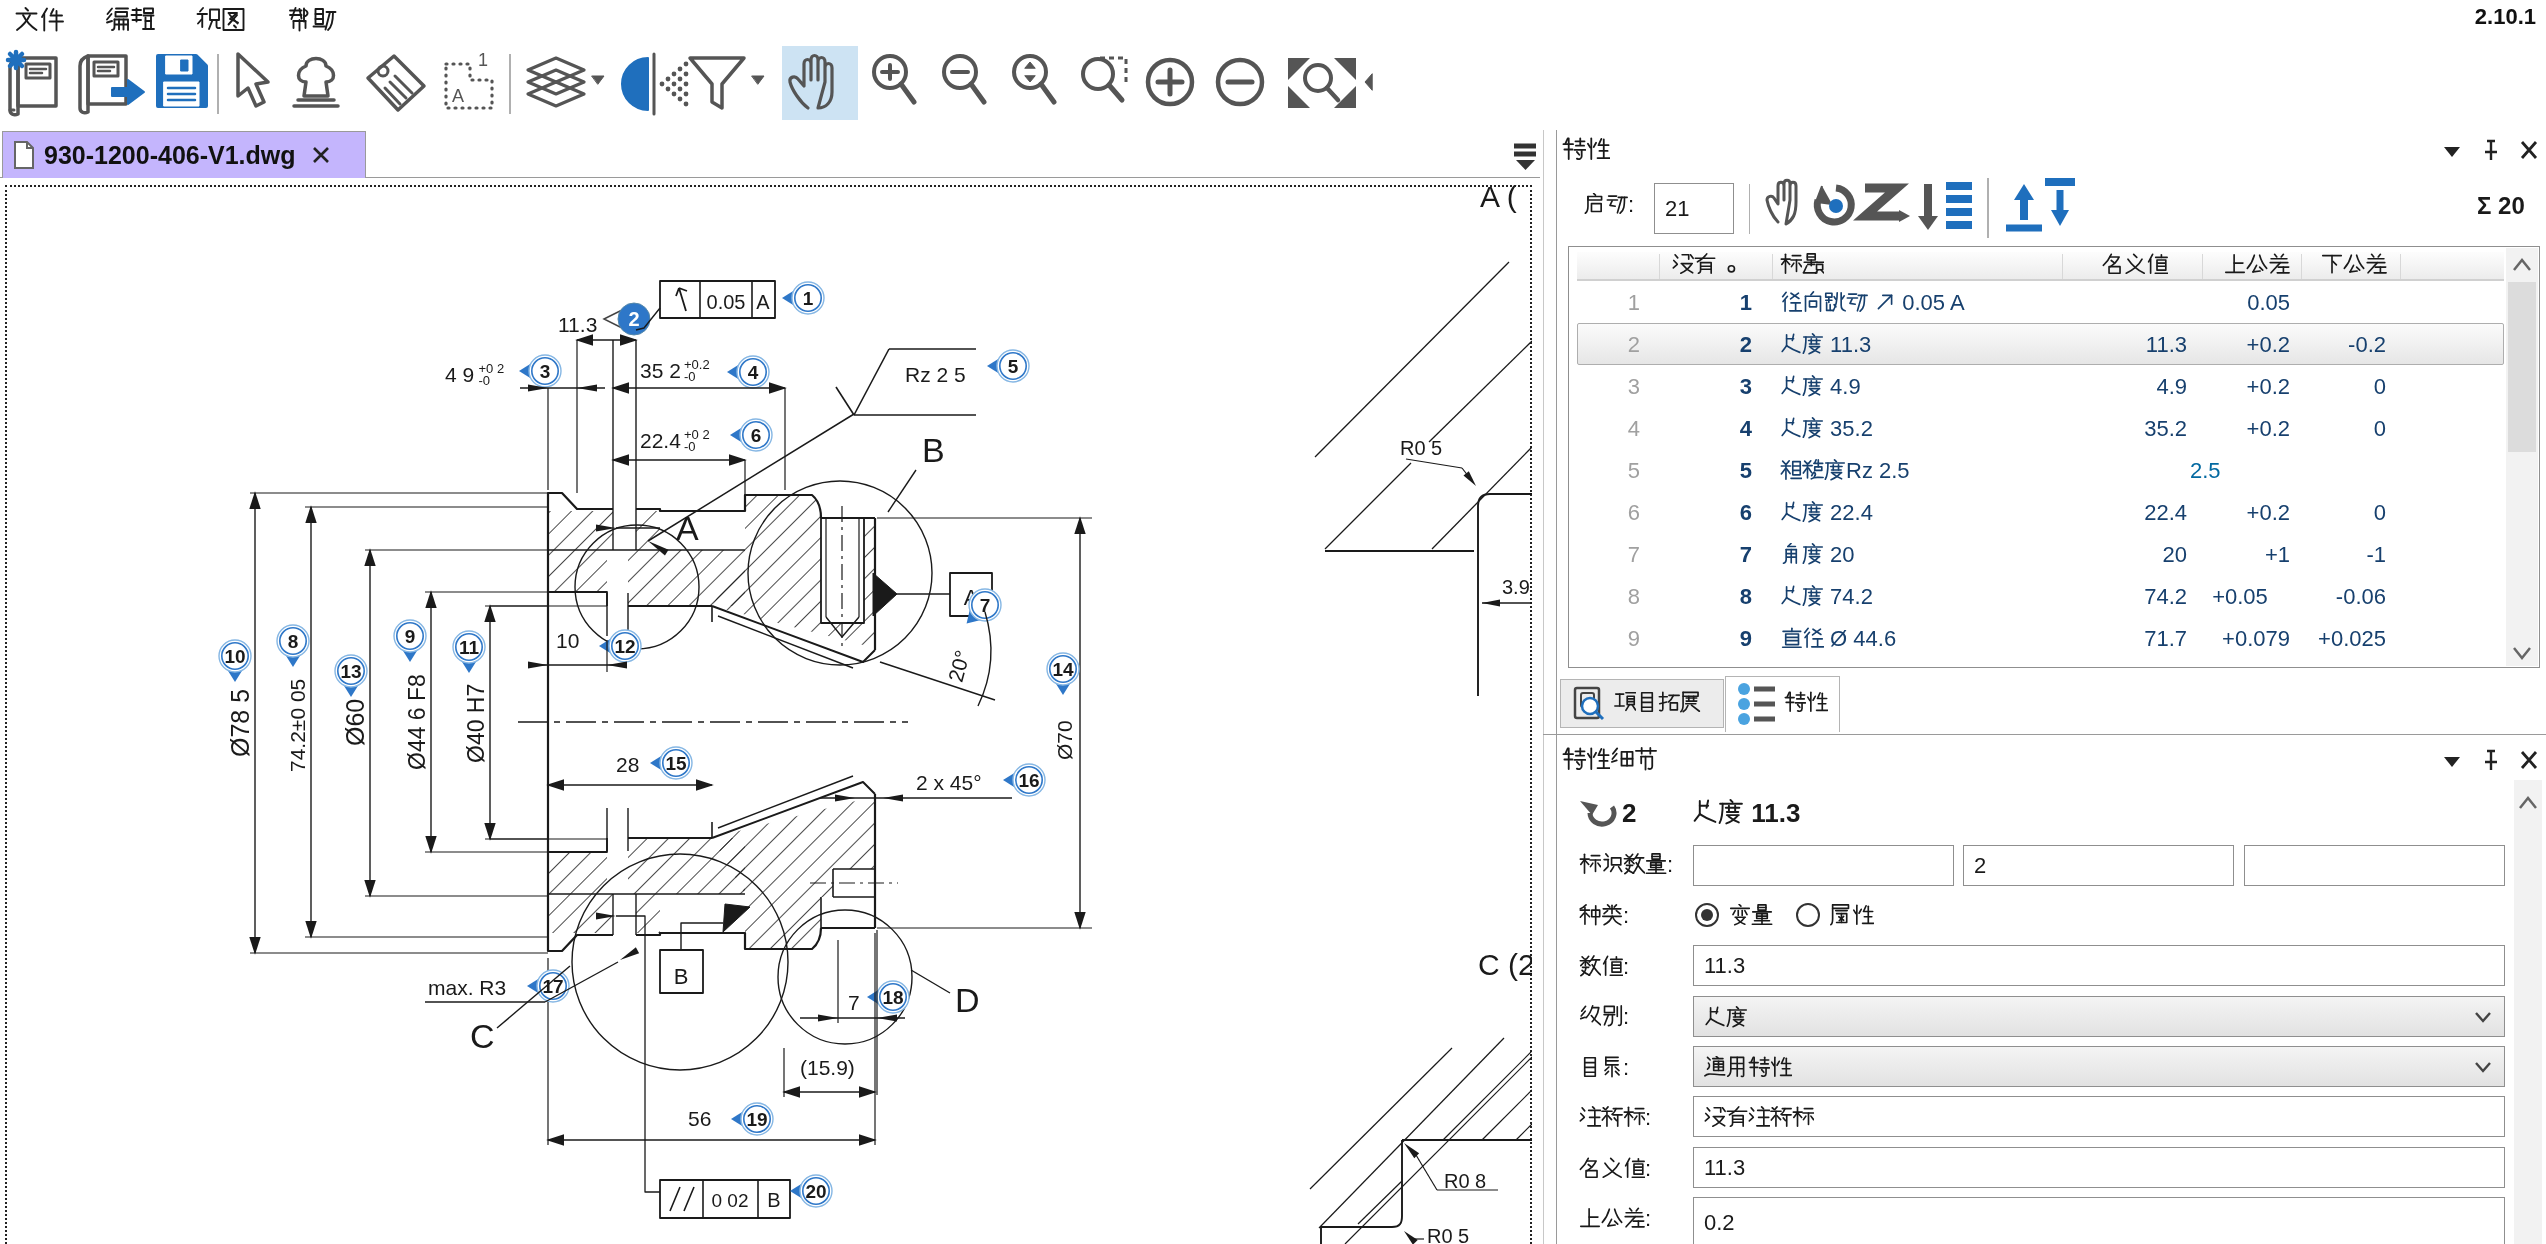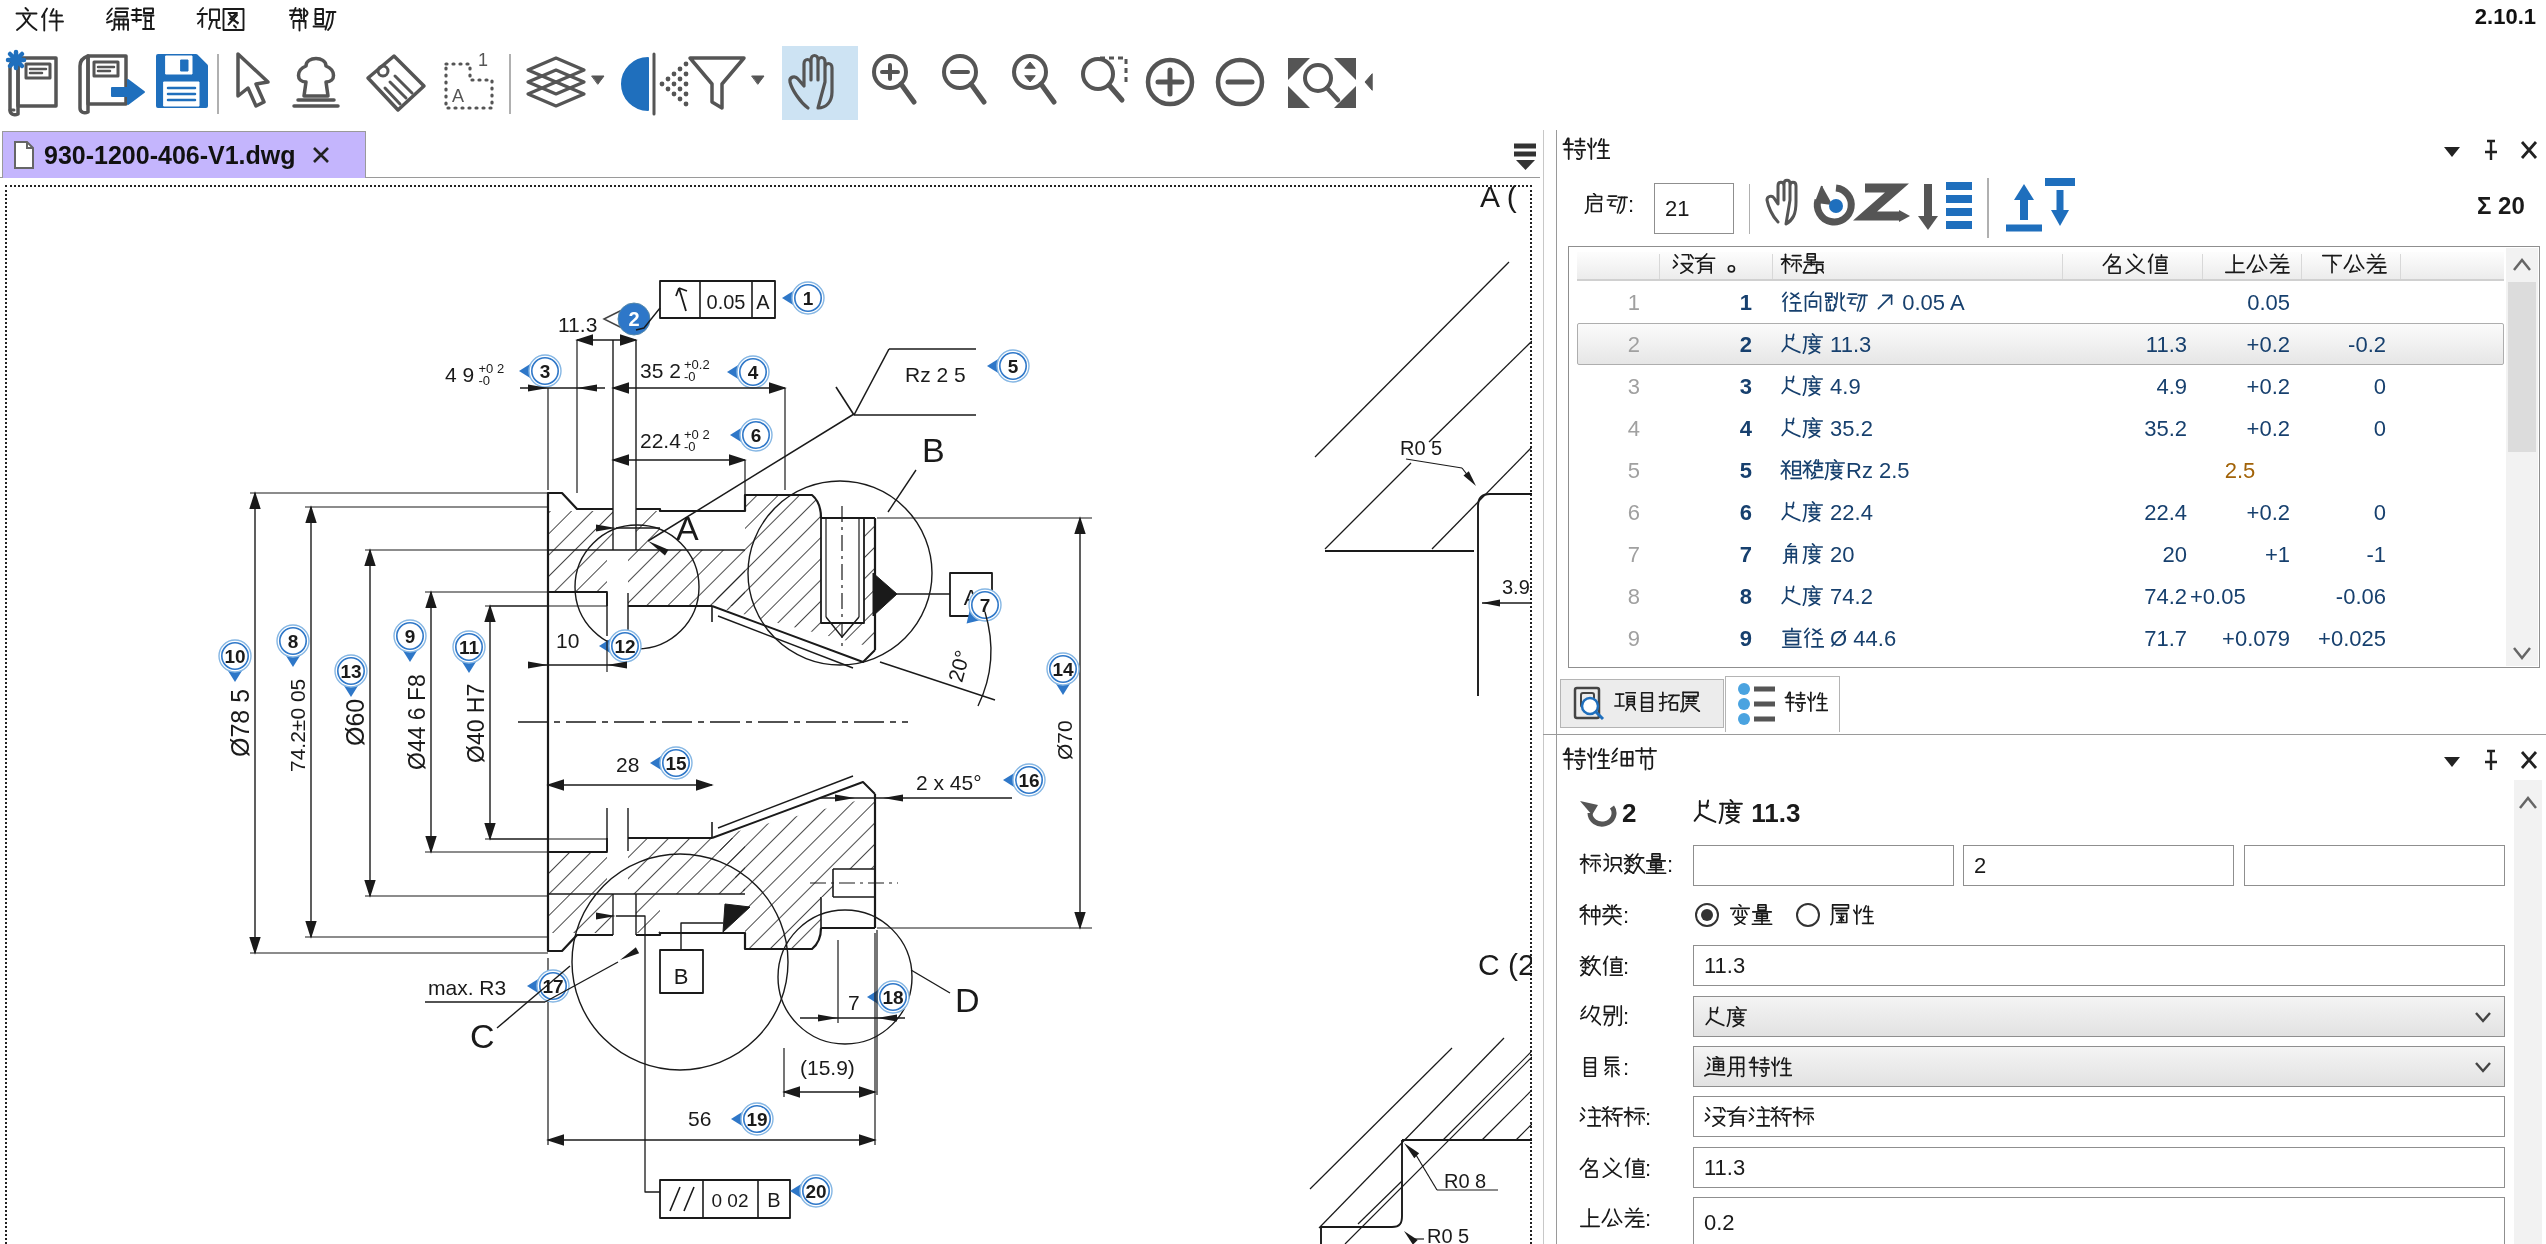--- a/index.html
+++ b/index.html
@@ -1046,21 +1046,21 @@
 <div class="abs" style="left:2286px;top:416px;width:100px;text-align:right;font-size:22px;color:#17406e">0</div>
 <div class="abs num" style="left:1600px;top:458px;width:40px;text-align:right;font-size:22px;color:#a0a0a0">5</div>
 <div class="abs num" style="left:1700px;top:458px;width:52px;text-align:right;font-size:22px;font-weight:bold;color:#17406e">5</div>
 <div class="abs" style="left:1780px;top:458px;font-size:22px;color:#17406e;white-space:nowrap"><svg class="k" viewBox="0 0 100 100">
       <use href="#u7c97"></use>
     </svg><svg class="k" viewBox="0 0 100 100">
       <use href="#u7cd9"></use>
     </svg><svg class="k" viewBox="0 0 100 100">
       <use href="#u5ea6"></use>
     </svg>Rz 2.5</div>
-<div class="abs" style="left:2190px;top:458px;width:100px;text-align:center;font-size:22px;color:#a16207">2.5</div>
+<div class="abs" style="left:2190px;top:458px;width:100px;text-align:left;font-size:22px;color:#0369a1">2.5</div>
 <div class="abs num" style="left:1600px;top:500px;width:40px;text-align:right;font-size:22px;color:#a0a0a0">6</div>
 <div class="abs num" style="left:1700px;top:500px;width:52px;text-align:right;font-size:22px;font-weight:bold;color:#17406e">6</div>
 <div class="abs" style="left:1780px;top:500px;font-size:22px;color:#17406e;white-space:nowrap"><svg class="k" viewBox="0 0 100 100">
       <use href="#u957f"></use>
     </svg><svg class="k" viewBox="0 0 100 100">
       <use href="#u5ea6"></use>
     </svg> 22.4</div>
 <div class="abs" style="left:2060px;top:500px;width:127px;text-align:right;font-size:22px;color:#17406e">22.4</div>
 <div class="abs" style="left:2190px;top:500px;width:100px;text-align:right;font-size:22px;color:#17406e">+0.2</div>
 <div class="abs" style="left:2286px;top:500px;width:100px;text-align:right;font-size:22px;color:#17406e">0</div>
@@ -1075,21 +1075,21 @@
 <div class="abs" style="left:2190px;top:542px;width:100px;text-align:right;font-size:22px;color:#17406e">+1</div>
 <div class="abs" style="left:2286px;top:542px;width:100px;text-align:right;font-size:22px;color:#17406e">-1</div>
 <div class="abs num" style="left:1600px;top:584px;width:40px;text-align:right;font-size:22px;color:#a0a0a0">8</div>
 <div class="abs num" style="left:1700px;top:584px;width:52px;text-align:right;font-size:22px;font-weight:bold;color:#17406e">8</div>
 <div class="abs" style="left:1780px;top:584px;font-size:22px;color:#17406e;white-space:nowrap"><svg class="k" viewBox="0 0 100 100">
       <use href="#u957f"></use>
     </svg><svg class="k" viewBox="0 0 100 100">
       <use href="#u5ea6"></use>
     </svg> 74.2</div>
 <div class="abs" style="left:2060px;top:584px;width:127px;text-align:right;font-size:22px;color:#17406e">74.2</div>
-<div class="abs" style="left:2190px;top:584px;width:100px;text-align:left;font-size:22px;color:#17406e">+0.05</div>
+<div class="abs" style="left:2190px;top:584px;width:100px;text-align:center;font-size:22px;color:#17406e">+0.05</div>
 <div class="abs" style="left:2286px;top:584px;width:100px;text-align:right;font-size:22px;color:#17406e">-0.06</div>
 <div class="abs num" style="left:1600px;top:626px;width:40px;text-align:right;font-size:22px;color:#a0a0a0">9</div>
 <div class="abs num" style="left:1700px;top:626px;width:52px;text-align:right;font-size:22px;font-weight:bold;color:#17406e">9</div>
 <div class="abs" style="left:1780px;top:626px;font-size:22px;color:#17406e;white-space:nowrap"><svg class="k" viewBox="0 0 100 100">
       <use href="#u76f4"></use>
     </svg><svg class="k" viewBox="0 0 100 100">
       <use href="#u5f84"></use>
     </svg> Ø 44.6</div>
 <div class="abs" style="left:2060px;top:626px;width:127px;text-align:right;font-size:22px;color:#17406e">71.7</div>
 <div class="abs" style="left:2190px;top:626px;width:100px;text-align:right;font-size:22px;color:#17406e">+0.079</div>

